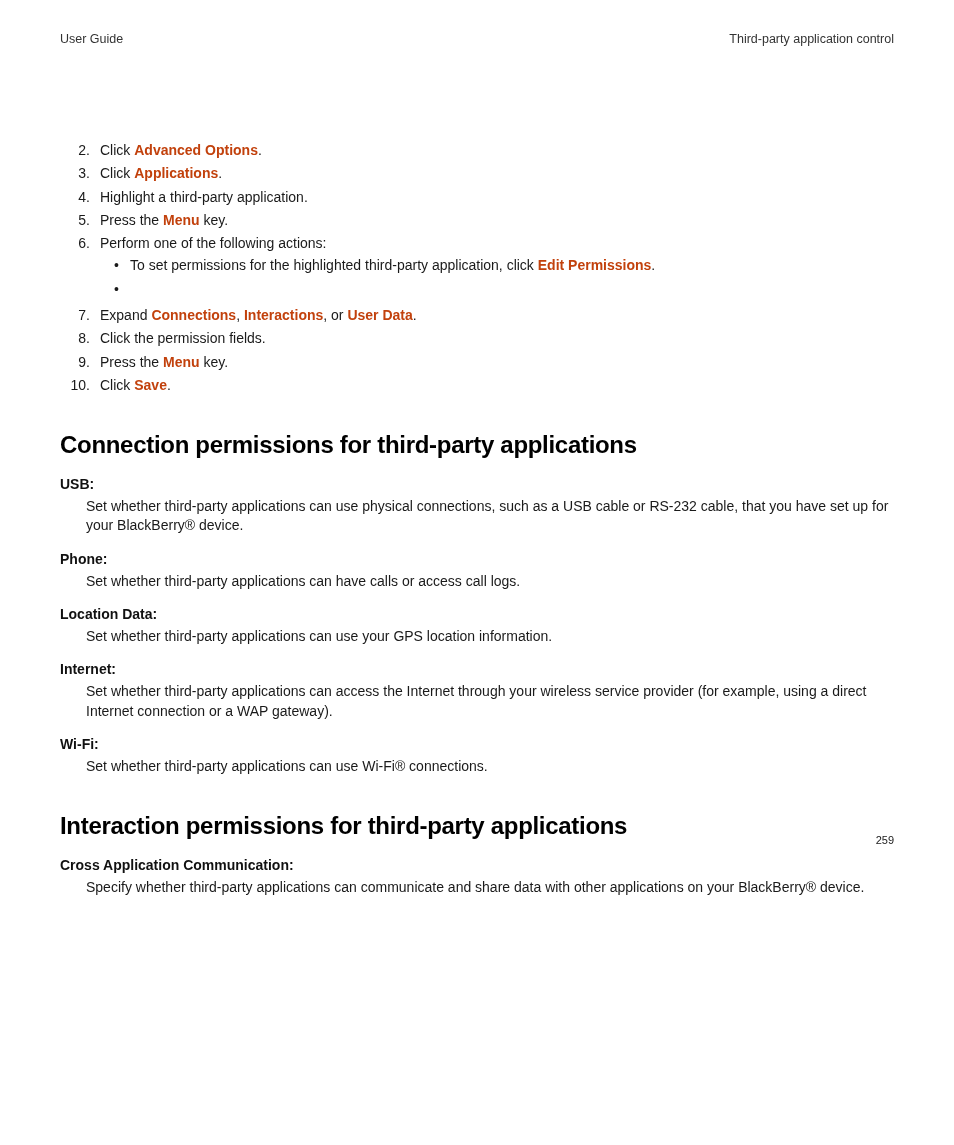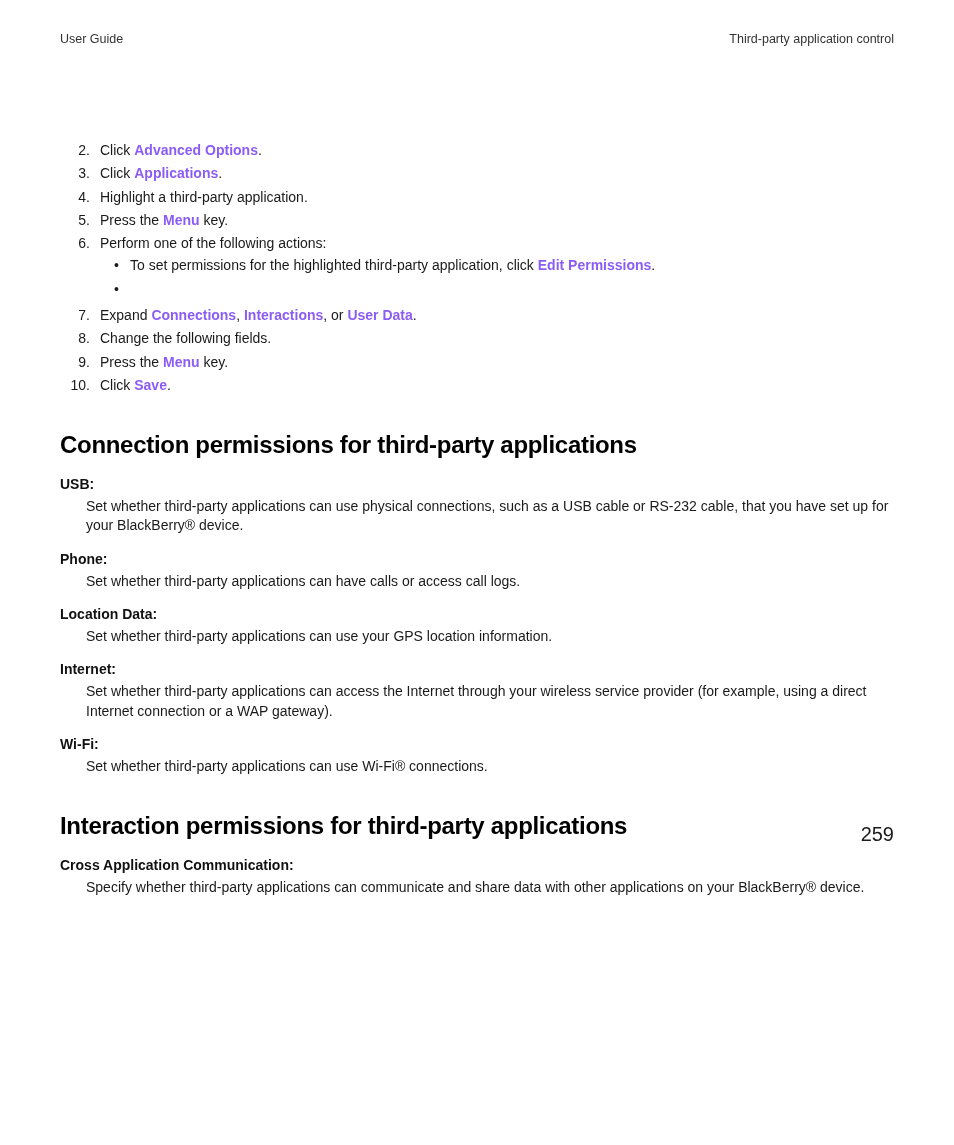--- a/index.html
+++ b/index.html
@@ -75,26 +75,26 @@
   .def-item {
     margin-bottom: 14px;
   }
   .def-term {
     font-weight: 700;
     color: #111;
   }
   .def-desc {
     margin: 2px 0 0 26px;
   }
-  b { font-weight: 700; color: #8b5cf6; }
+  b { font-weight: 700; color: #c2410c; }
   .page-num {
     position: absolute;
     bottom: 54px;
     right: 60px;
-    font-size: 20px;
+    font-size: 11px;
   }
 </style>
 </head>
 <body>
 
 <div class="page">
 
   <div class="running-header">
     <span>User Guide</span>
     <span>Third-party application control</span>
@@ -141,21 +141,21 @@
       </span>
     </li>
     <li>
       <span class="num">7.</span>
       <span class="body">
         <span>Expand </span><b>Connections</b><span>, </span><b>Interactions</b><span>, or </span><b>User Data</b><span>.</span>
       </span>
     </li>
     <li>
       <span class="num">8.</span>
-      <span class="body">Change the following fields.</span>
+      <span class="body">Click the permission fields.</span>
     </li>
     <li>
       <span class="num">9.</span>
       <span class="body">
         <span>Press the </span><b>Menu</b><span> key.</span>
       </span>
     </li>
     <li>
       <span class="num">10.</span>
       <span class="body">

